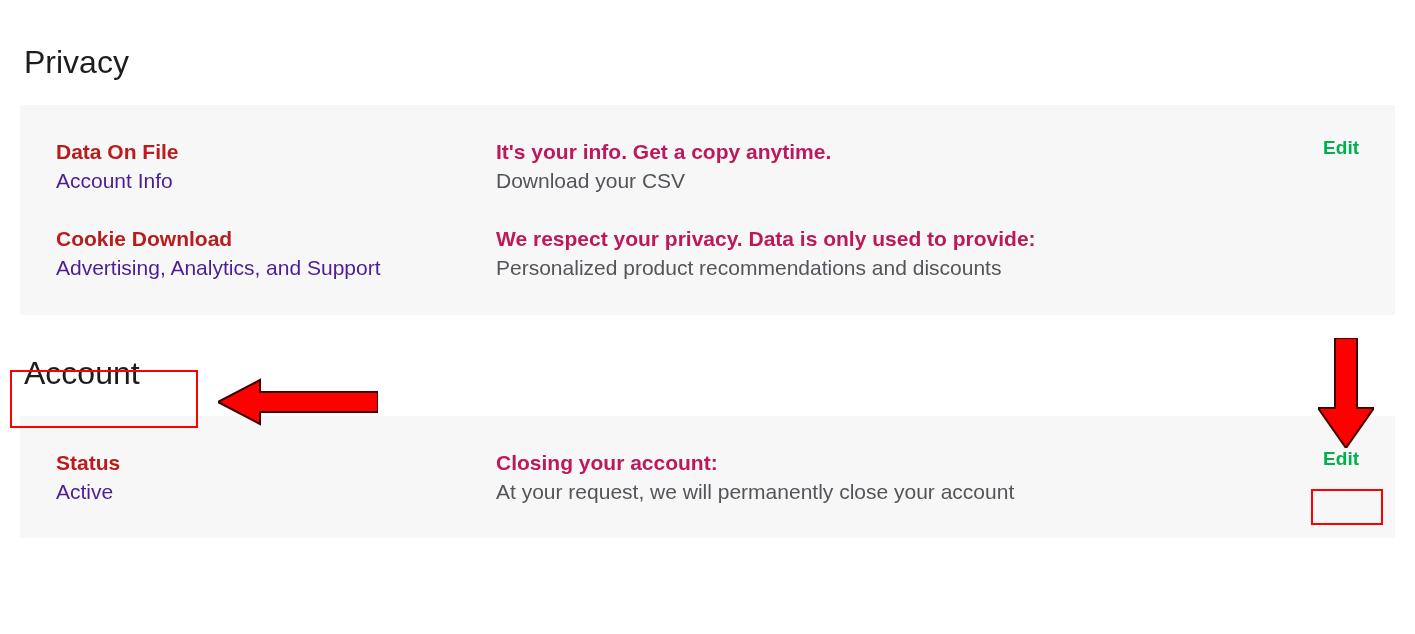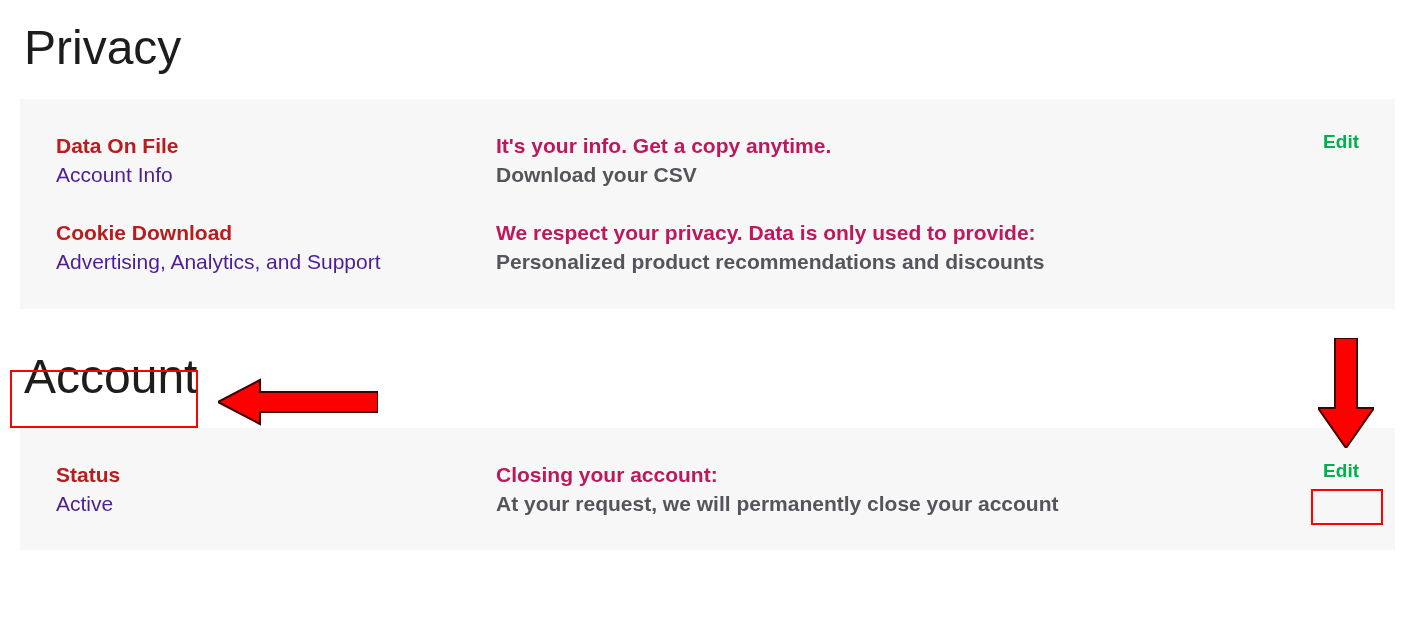--- a/index.html
+++ b/index.html
@@ -5,25 +5,25 @@
     * { box-sizing: border-box; margin: 0; padding: 0; }
     body {
       font-family: -apple-system, BlinkMacSystemFont, "Segoe UI", Helvetica, Arial, sans-serif;
       background: #ffffff;
       width: 1415px;
       padding: 20px;
       position: relative;
       color: #1d1d1d;
     }
     .section-title {
-      font-size: 48px;
+      font-size: 32px;
       font-weight: 400;
       color: #1d1d1d;
       margin-bottom: 24px;
-      margin-top: 0;
+      margin-top: 24px;
       padding-left: 4px;
     }
     .panel {
       background: #f7f7f8;
       padding: 32px 36px;
       margin-bottom: 40px;
       width: 100%;
     }
     .row {
       display: flex;
@@ -55,21 +55,21 @@
       color: #4c1d95;
       line-height: 1.4;
     }
     .desc-bold {
       font-weight: 700;
       font-size: 21px;
       color: #be185d;
       line-height: 1.4;
     }
     .desc-sub {
-      font-weight: 700;
+      font-weight: 400;
       font-size: 21px;
       color: #54545a;
       line-height: 1.4;
     }
     .edit-link {
       font-weight: 700;
       font-size: 19px;
       color: #00b04f;
       cursor: pointer;
     }

